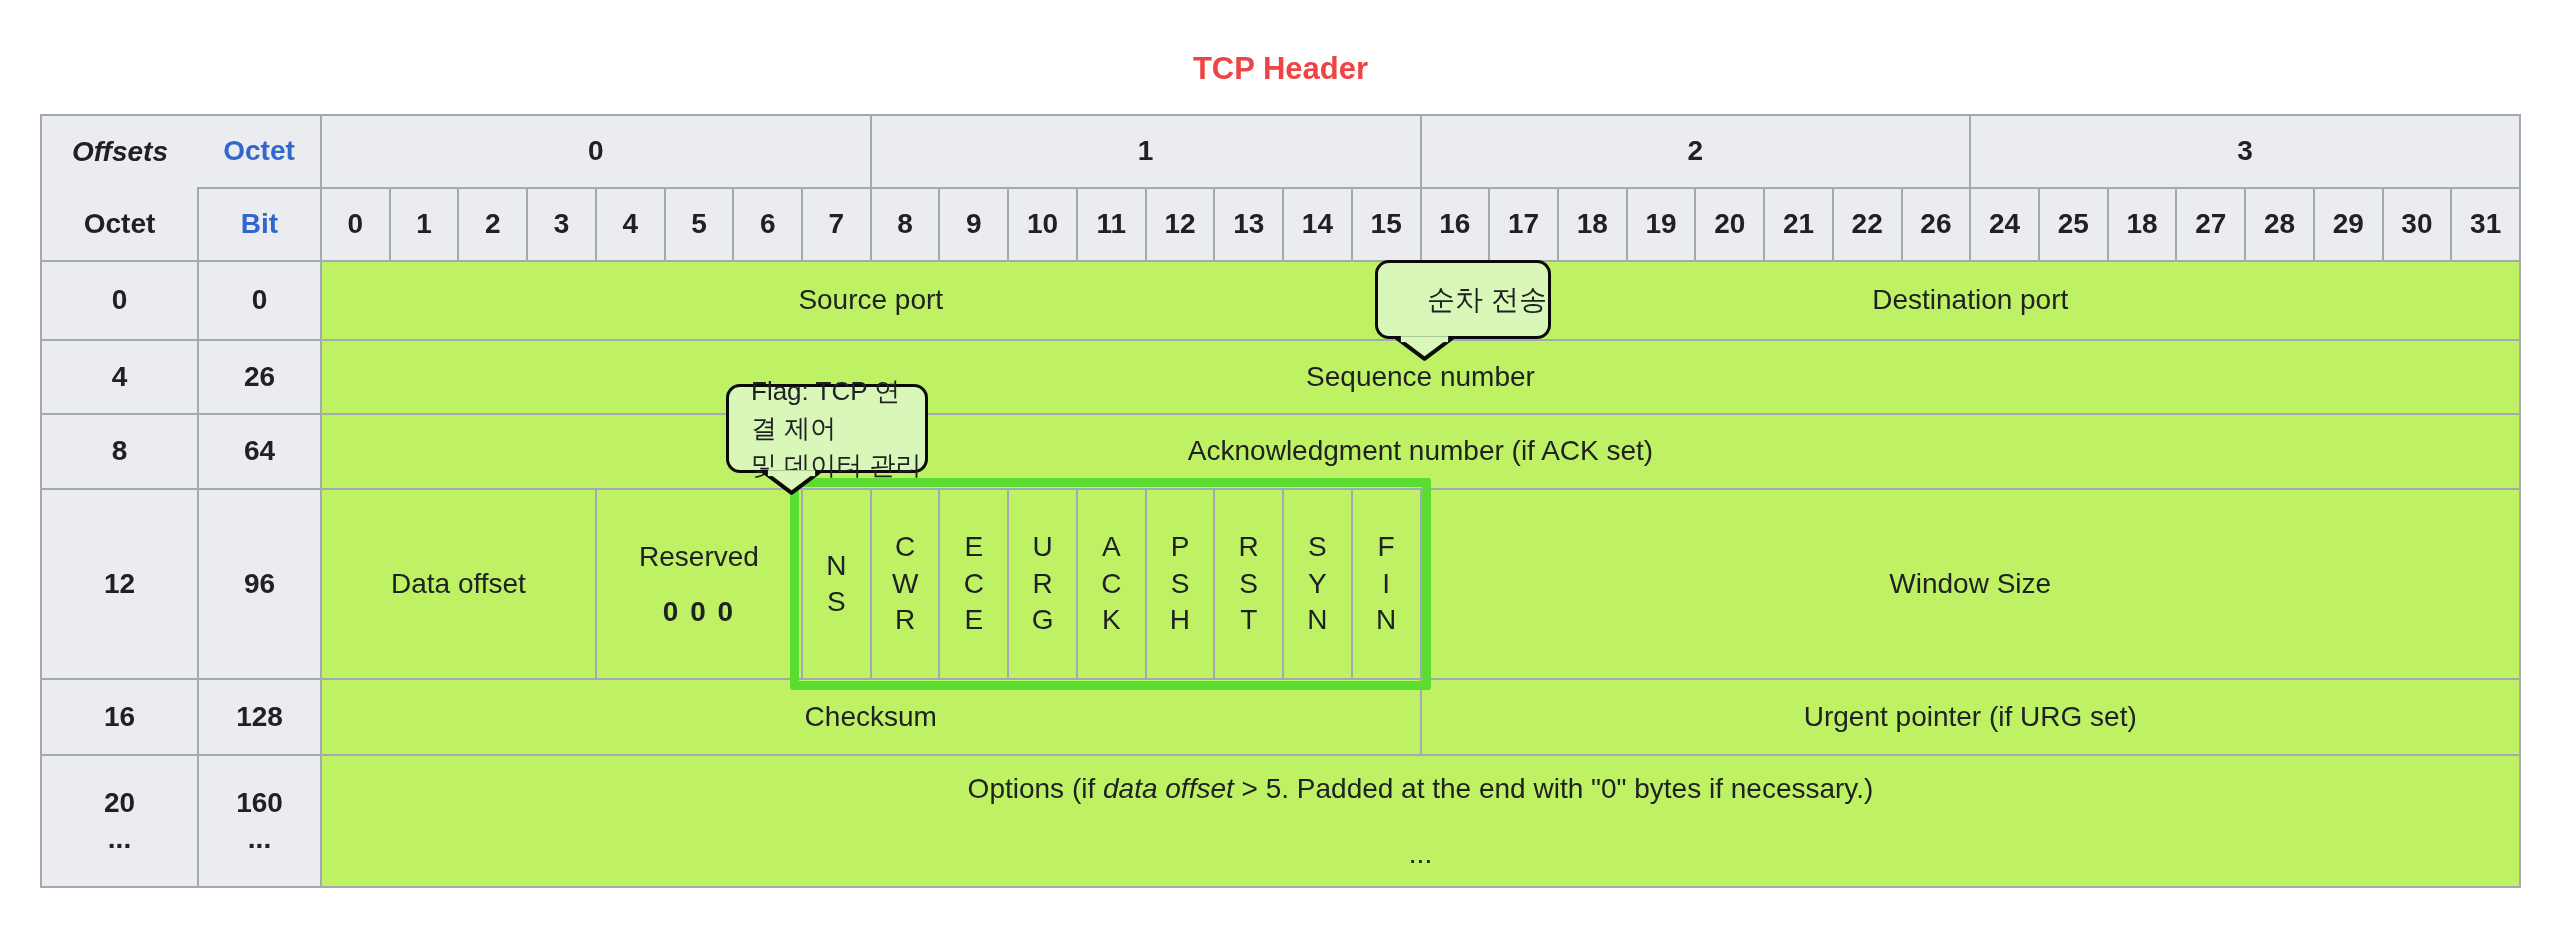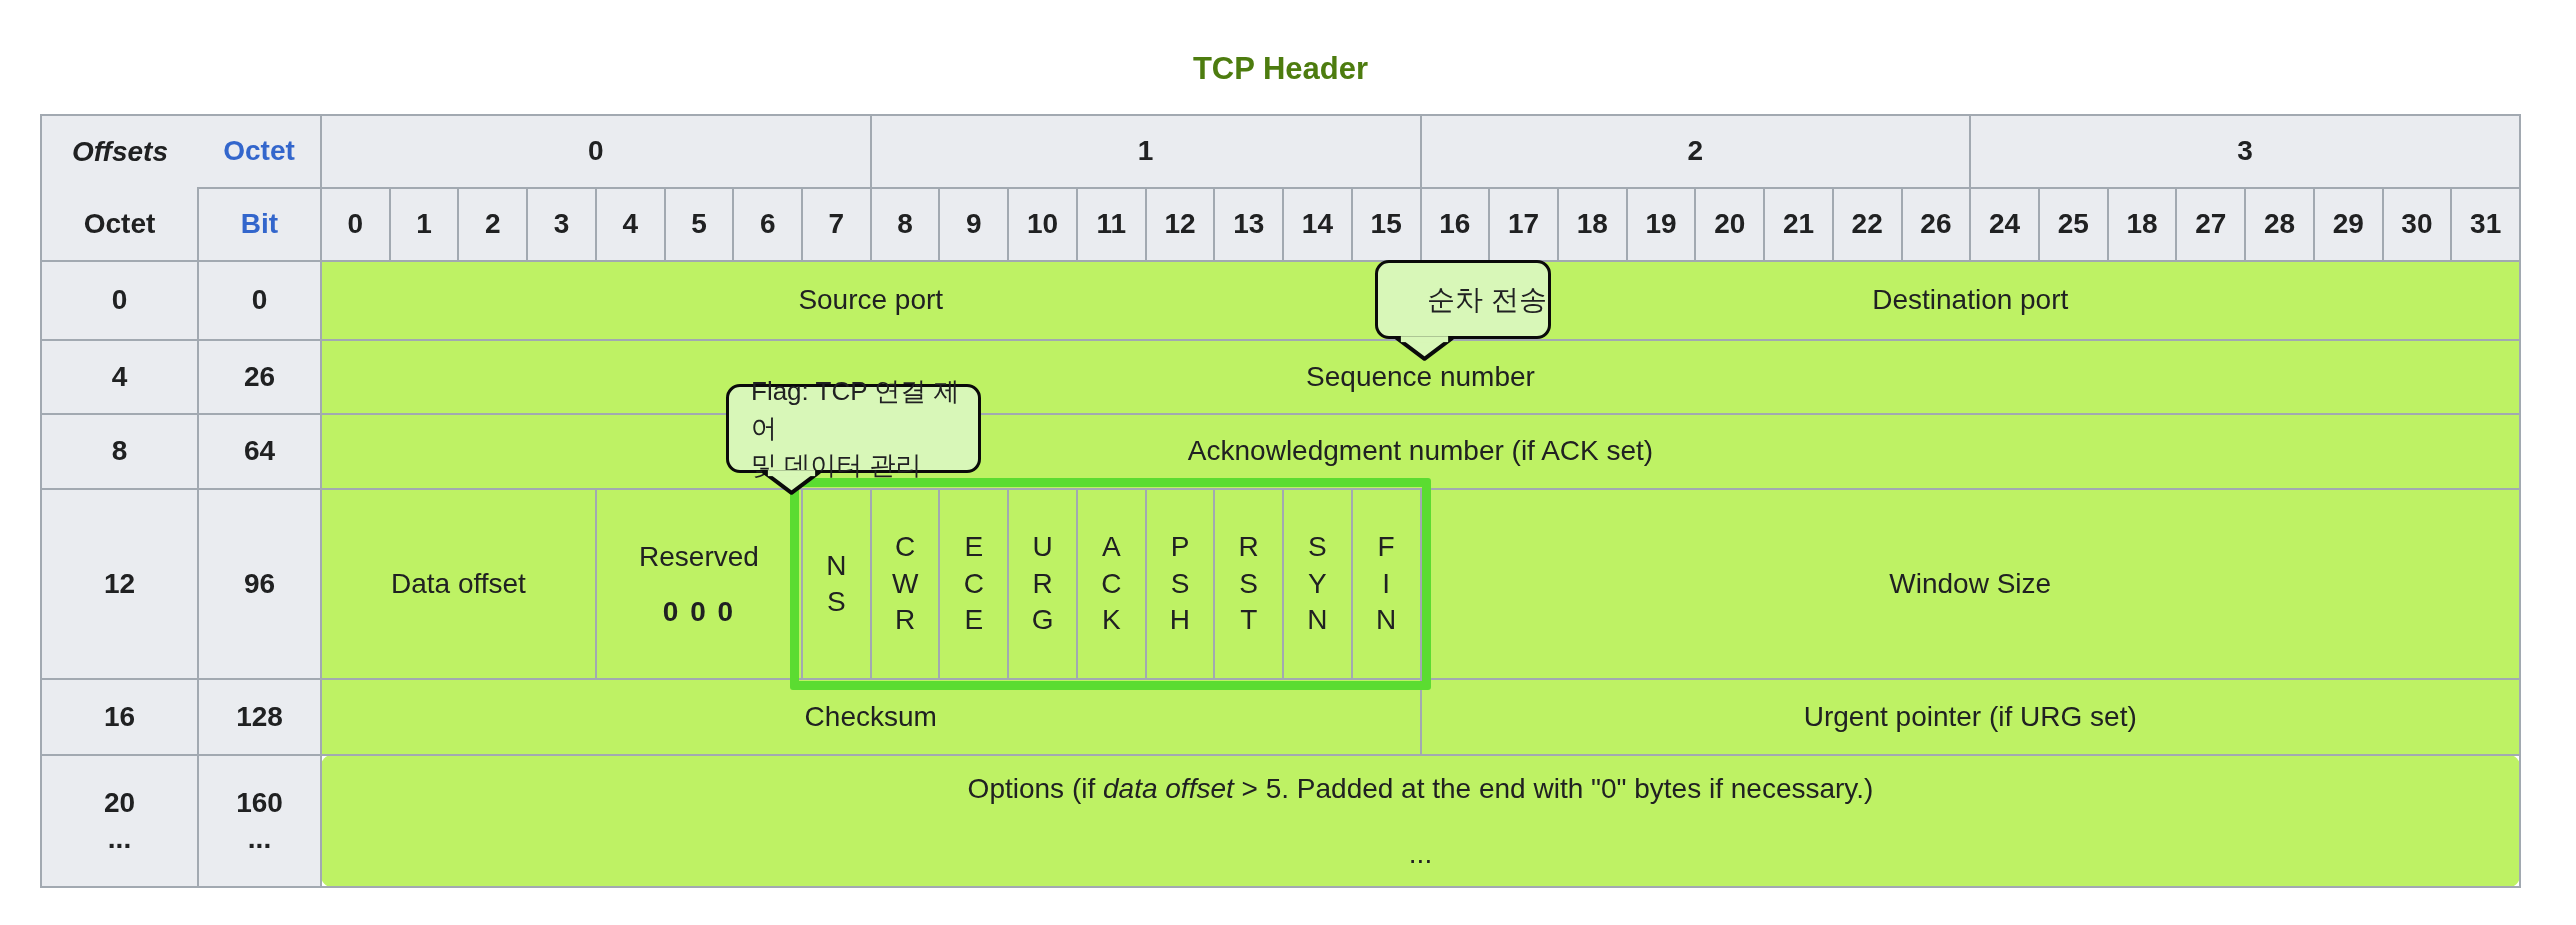--- a/index.html
+++ b/index.html
@@ -1,48 +1,48 @@
 <!DOCTYPE html>
 <html><head>
 <meta charset="utf-8">
 <style>
   html,body{margin:0;padding:0;background:#fff;}
   .page{position:relative;width:2576px;height:926px;background:#ffffff;overflow:hidden;
         font-family:"Liberation Sans",sans-serif;color:#202122;}
   .title{position:absolute;left:40px;top:51px;width:2481px;text-align:center;
-         font-size:31px;font-weight:bold;color:#4d7c0f;}
+         font-size:31px;font-weight:bold;color:#ef4444;}
   table.hdr{position:absolute;left:40px;top:114px;width:2481px;
             border-collapse:collapse;table-layout:fixed;
             border:2px solid #a2a9b1;}
   table.hdr th,table.hdr td{border:2px solid #a2a9b1;text-align:center;vertical-align:middle;
             padding:0;font-size:28px;line-height:1.3;}
   table.hdr th{background:#eaecf0;font-weight:bold;text-align:center;}
   table.hdr td{background:#bef264;font-weight:normal;}
   .r1{height:73px;} .r2{height:73px;} .r3{height:79px;} .r4{height:74px;}
   .r5{height:75px;} .r6{height:190px;} .r7{height:76px;} .r8{height:131px;}
   .offsets{font-style:italic;}
   .link{color:#3366cc;}
   .nb-r{border-right:none !important;}
   .nb-b{border-bottom:none !important;}
   .nb-l{border-left:none !important;}
   .nb-t{border-top:none !important;}
   .flagcell{white-space:pre-line;line-height:59px;font-size:28px;}
   .twoline{white-space:pre-line;line-height:65px;}
   .reserved-word{line-height:55px;}
   .reserved-bits{font-weight:bold;line-height:55px;letter-spacing:2px;}
-  td.optcell{background:#fcd1d1;border-radius:11px;}
+  td.optcell{background:#fcd1d1;}
   .opt-line{line-height:65px;}
   .it{font-style:italic;}
   .flagbox{position:absolute;left:790px;top:478px;width:623px;height:194px;
            border:9px solid #5bdc31;border-radius:3px;z-index:2;pointer-events:none;}
   .tip{position:absolute;background:#d8f7b8;border:3px solid #0a0a0a;border-radius:14px;
        z-index:3;box-sizing:border-box;}
   .tip-seq{left:1375px;top:260px;width:176px;height:79px;
            display:flex;align-items:center;justify-content:center;font-size:28px;padding-left:48px;}
-  .tip-flag{left:726px;top:384px;width:255px;height:89px;
+  .tip-flag{left:726px;top:384px;width:202px;height:89px;
             display:flex;flex-direction:column;justify-content:center;
             padding-left:22px;font-size:26px;line-height:37px;}
   .tail{position:absolute;z-index:4;}
   .tail-seq{left:1393px;top:336px;}
   .tail-flag{left:760px;top:470px;}
 </style>
 </head>
 <body>
 
 <div class="page">

